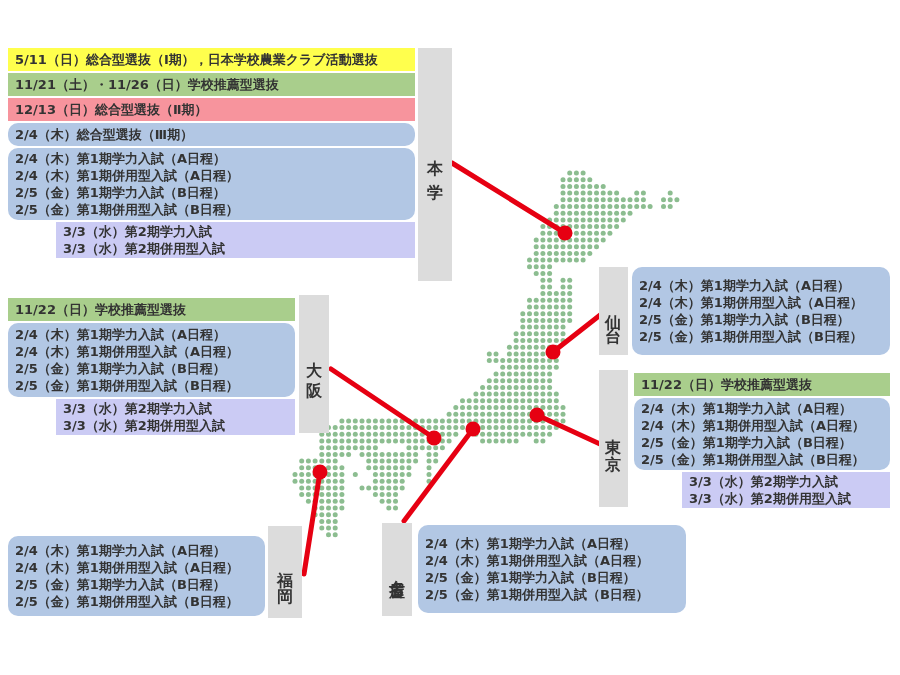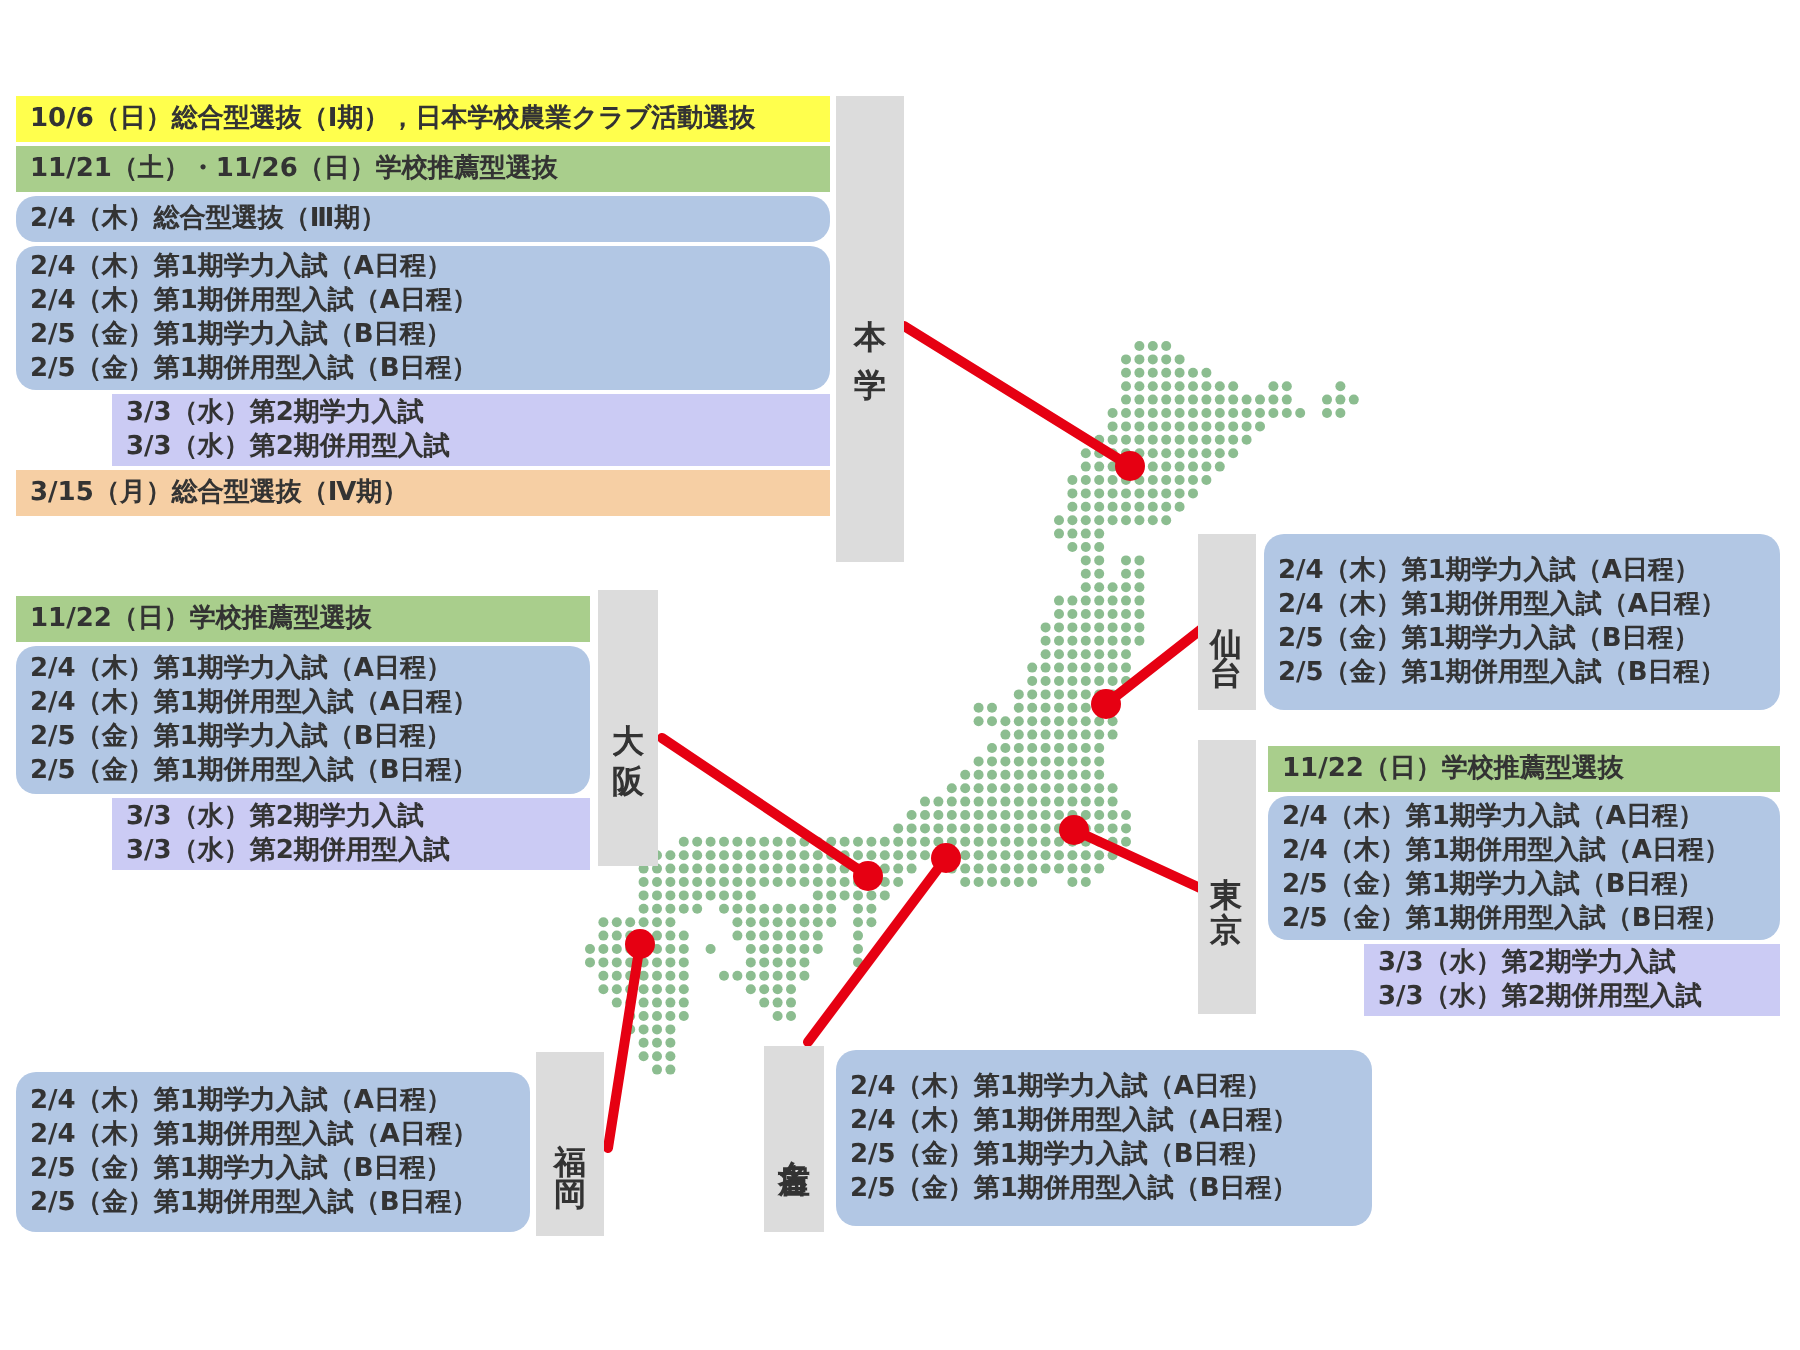--- a/index.html
+++ b/index.html
@@ -663,40 +663,40 @@
     <line x1="331" y1="369" x2="434" y2="438" stroke="#E60012" stroke-width="5" stroke-linecap="round"></line>
     <circle cx="434" cy="438" r="7.5" fill="#E60012"></circle>
     <line x1="404" y1="521" x2="473" y2="429" stroke="#E60012" stroke-width="5" stroke-linecap="round"></line>
     <circle cx="473" cy="429" r="7.5" fill="#E60012"></circle>
     <line x1="304" y1="574" x2="320" y2="472" stroke="#E60012" stroke-width="5" stroke-linecap="round"></line>
     <circle cx="320" cy="472" r="7.5" fill="#E60012"></circle>
   </svg>
 
 <div class="box" style="left:8px;top:48px;width:407px;">
   <div class="row c-yellow">
-    <div>10/6（日）総合型選抜（Ⅰ期），日本学校農業クラブ活動選抜</div>
+    <div>5/11（日）総合型選抜（Ⅰ期），日本学校農業クラブ活動選抜</div>
   </div>
   <div class="row c-green">
     <div>11/21（土）・11/26（日）学校推薦型選抜</div>
+  </div>
+  <div class="row c-pink">
+    <div>12/13（日）総合型選抜（Ⅱ期）</div>
   </div>
   <div class="row c-blue">
     <div>2/4（木）総合型選抜（Ⅲ期）</div>
   </div>
   <div class="row c-blue p2">
     <div>2/4（木）第1期学力入試（A日程）</div>
     <div>2/4（木）第1期併用型入試（A日程）</div>
     <div>2/5（金）第1期学力入試（B日程）</div>
     <div>2/5（金）第1期併用型入試（B日程）</div>
   </div>
   <div class="row c-purple p1">
     <div>3/3（水）第2期学力入試</div>
     <div>3/3（水）第2期併用型入試</div>
-  </div>
-  <div class="row c-orange">
-    <div>3/15（月）総合型選抜（Ⅳ期）</div>
   </div>
 </div>
 <div class="strip" style="left:418px;top:48px;width:34px;height:233px;line-height:34px;letter-spacing:24px;padding-top:12px;box-sizing:border-box;">本学</div>
 
 <div class="box" style="left:8px;top:298px;width:287px;">
   <div class="row c-green">
     <div>11/22（日）学校推薦型選抜</div>
   </div>
   <div class="row c-blue p3">
     <div>2/4（木）第1期学力入試（A日程）</div>

